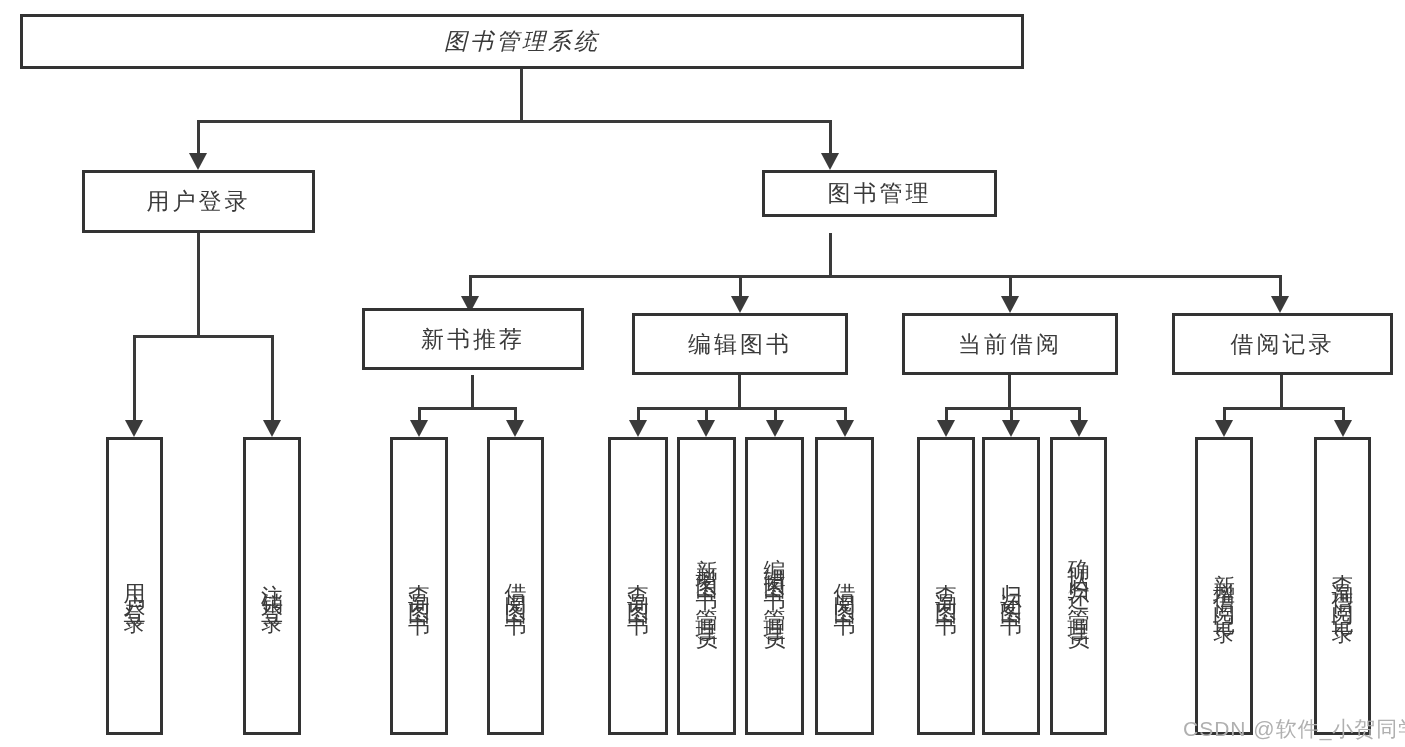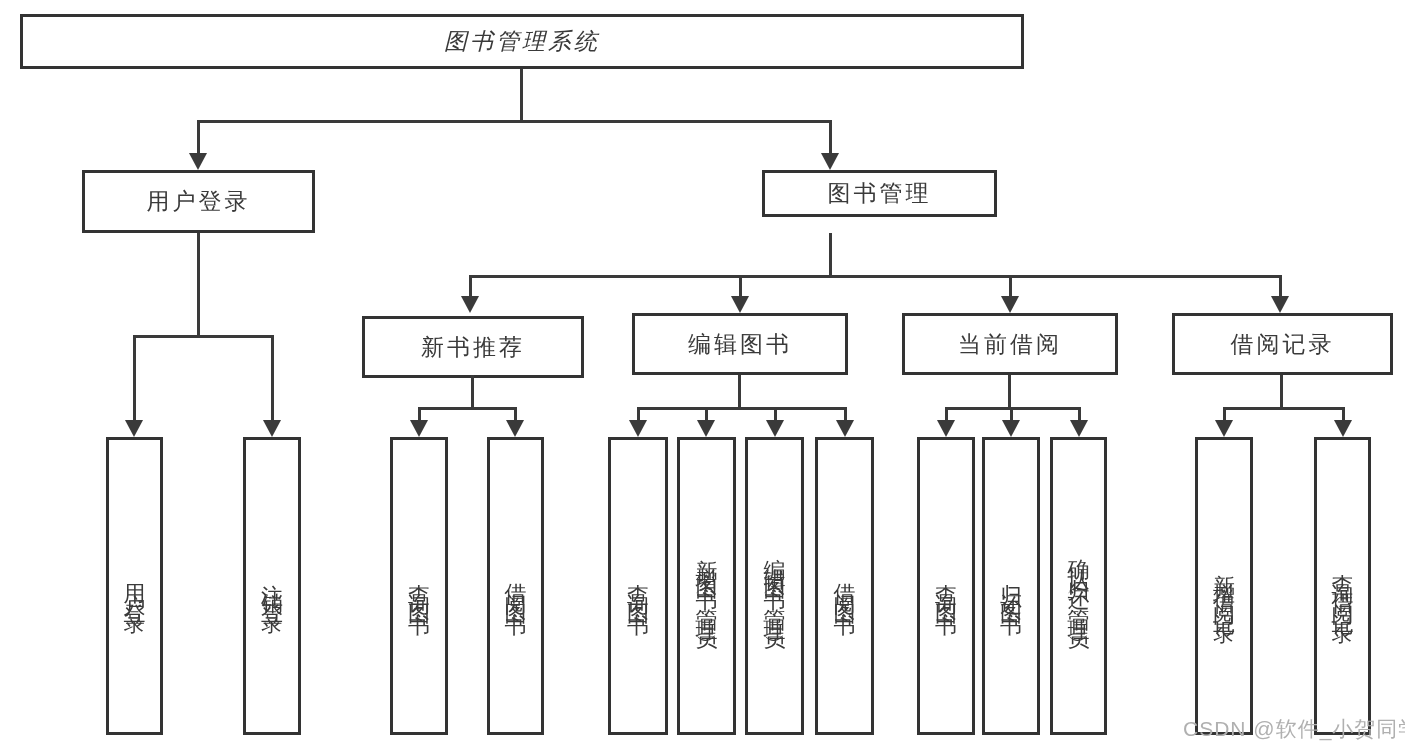--- a/index.html
+++ b/index.html
@@ -67,21 +67,21 @@
   <div class="hline" style="left:469px; top:275px; width:813px;"></div>
   <div class="vline" style="left:469px; top:275px; height:21px;"></div>
   <div class="arrow" style="left:461px; top:296px;"></div>
   <div class="vline" style="left:739px; top:275px; height:21px;"></div>
   <div class="arrow" style="left:731px; top:296px;"></div>
   <div class="vline" style="left:1009px; top:275px; height:21px;"></div>
   <div class="arrow" style="left:1001px; top:296px;"></div>
   <div class="vline" style="left:1279px; top:275px; height:21px;"></div>
   <div class="arrow" style="left:1271px; top:296px;"></div>
 
-  <div class="box hbox" style="left:362px; top:316px; width:222px; height:62px;">
+  <div class="box hbox" style="left:362px; top:308px; width:222px; height:62px;">
     <span>新书推荐</span>
   </div>
   <div class="box hbox" style="left:632px; top:313px; width:216px; height:62px;">
     <span>编辑图书</span>
   </div>
   <div class="box hbox" style="left:1172px; top:313px; width:221px; height:62px;">
     <span>借阅记录</span>
   </div>
   <div class="box hbox" style="left:902px; top:313px; width:216px; height:62px;">
     <span>当前借阅</span>

